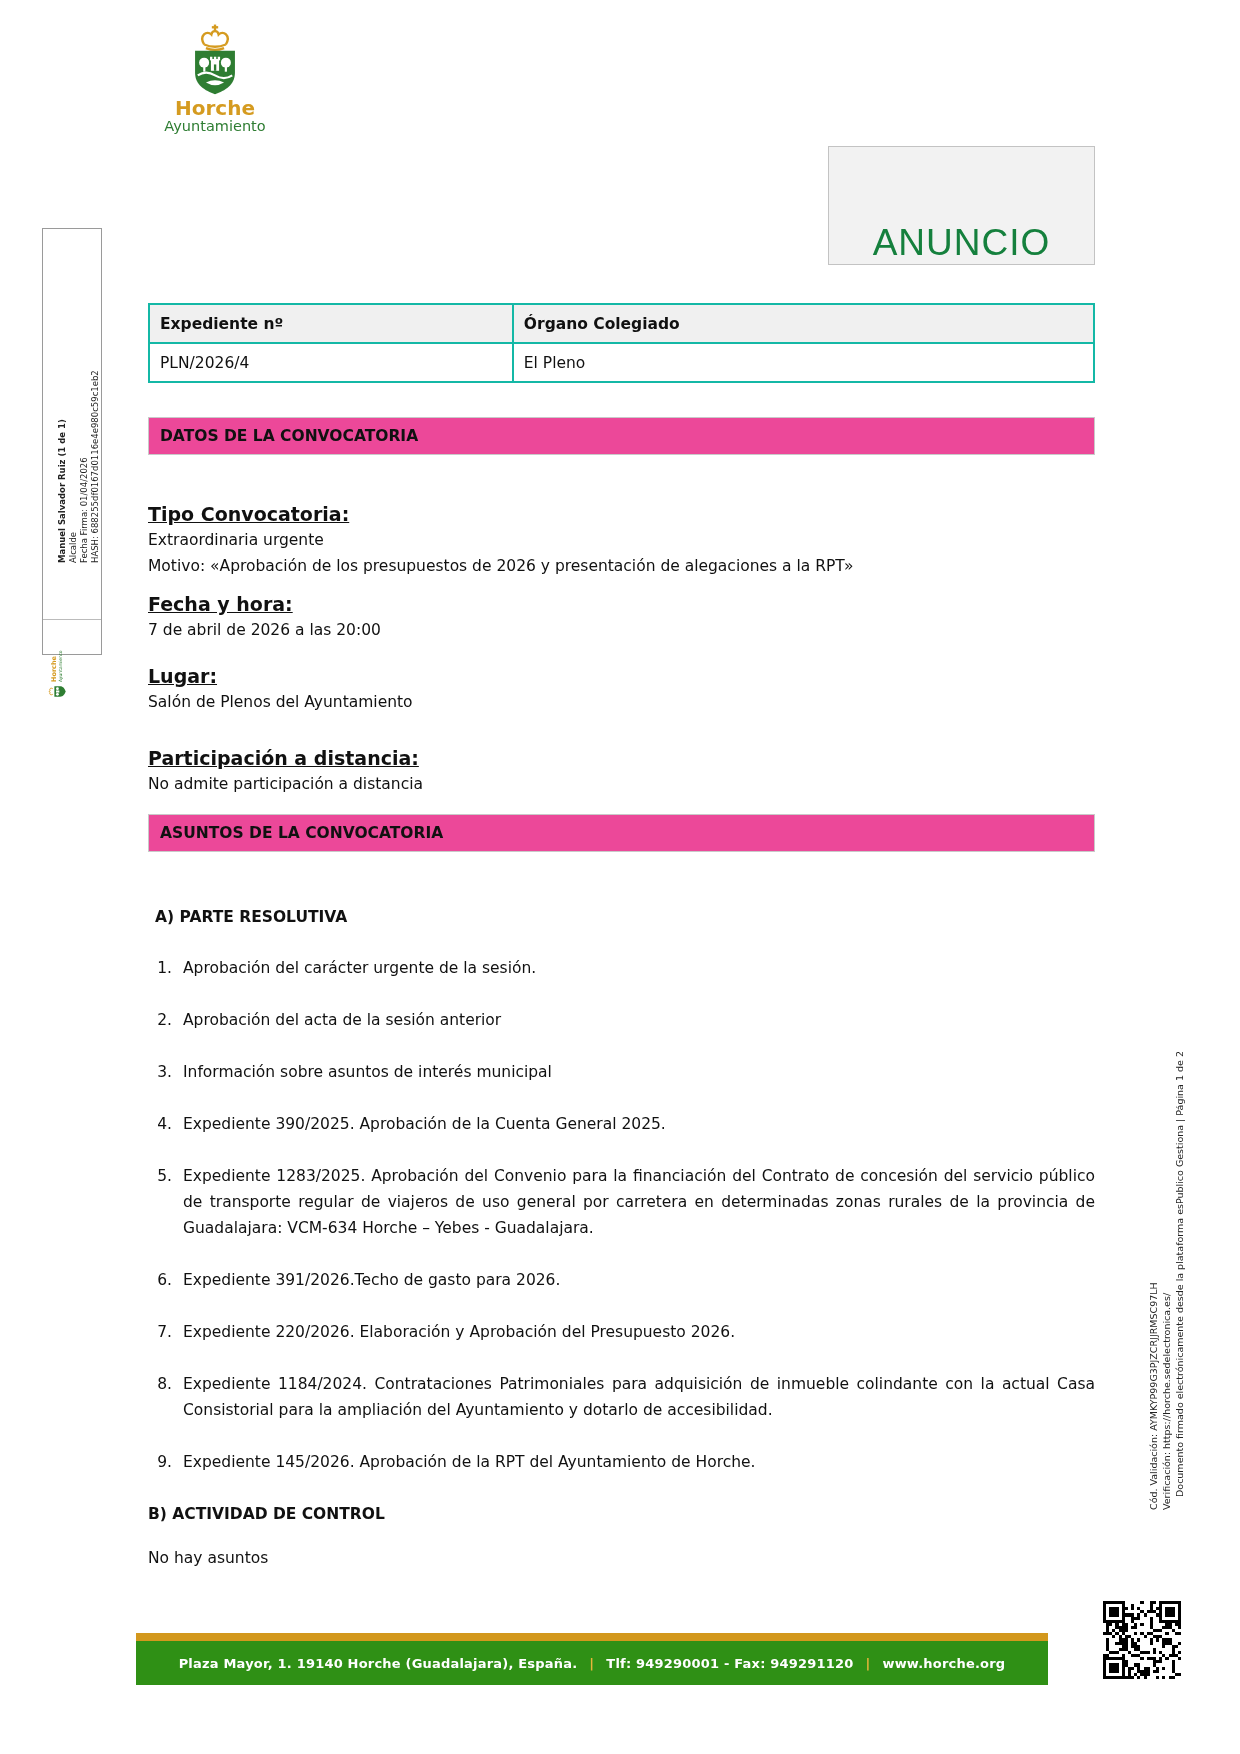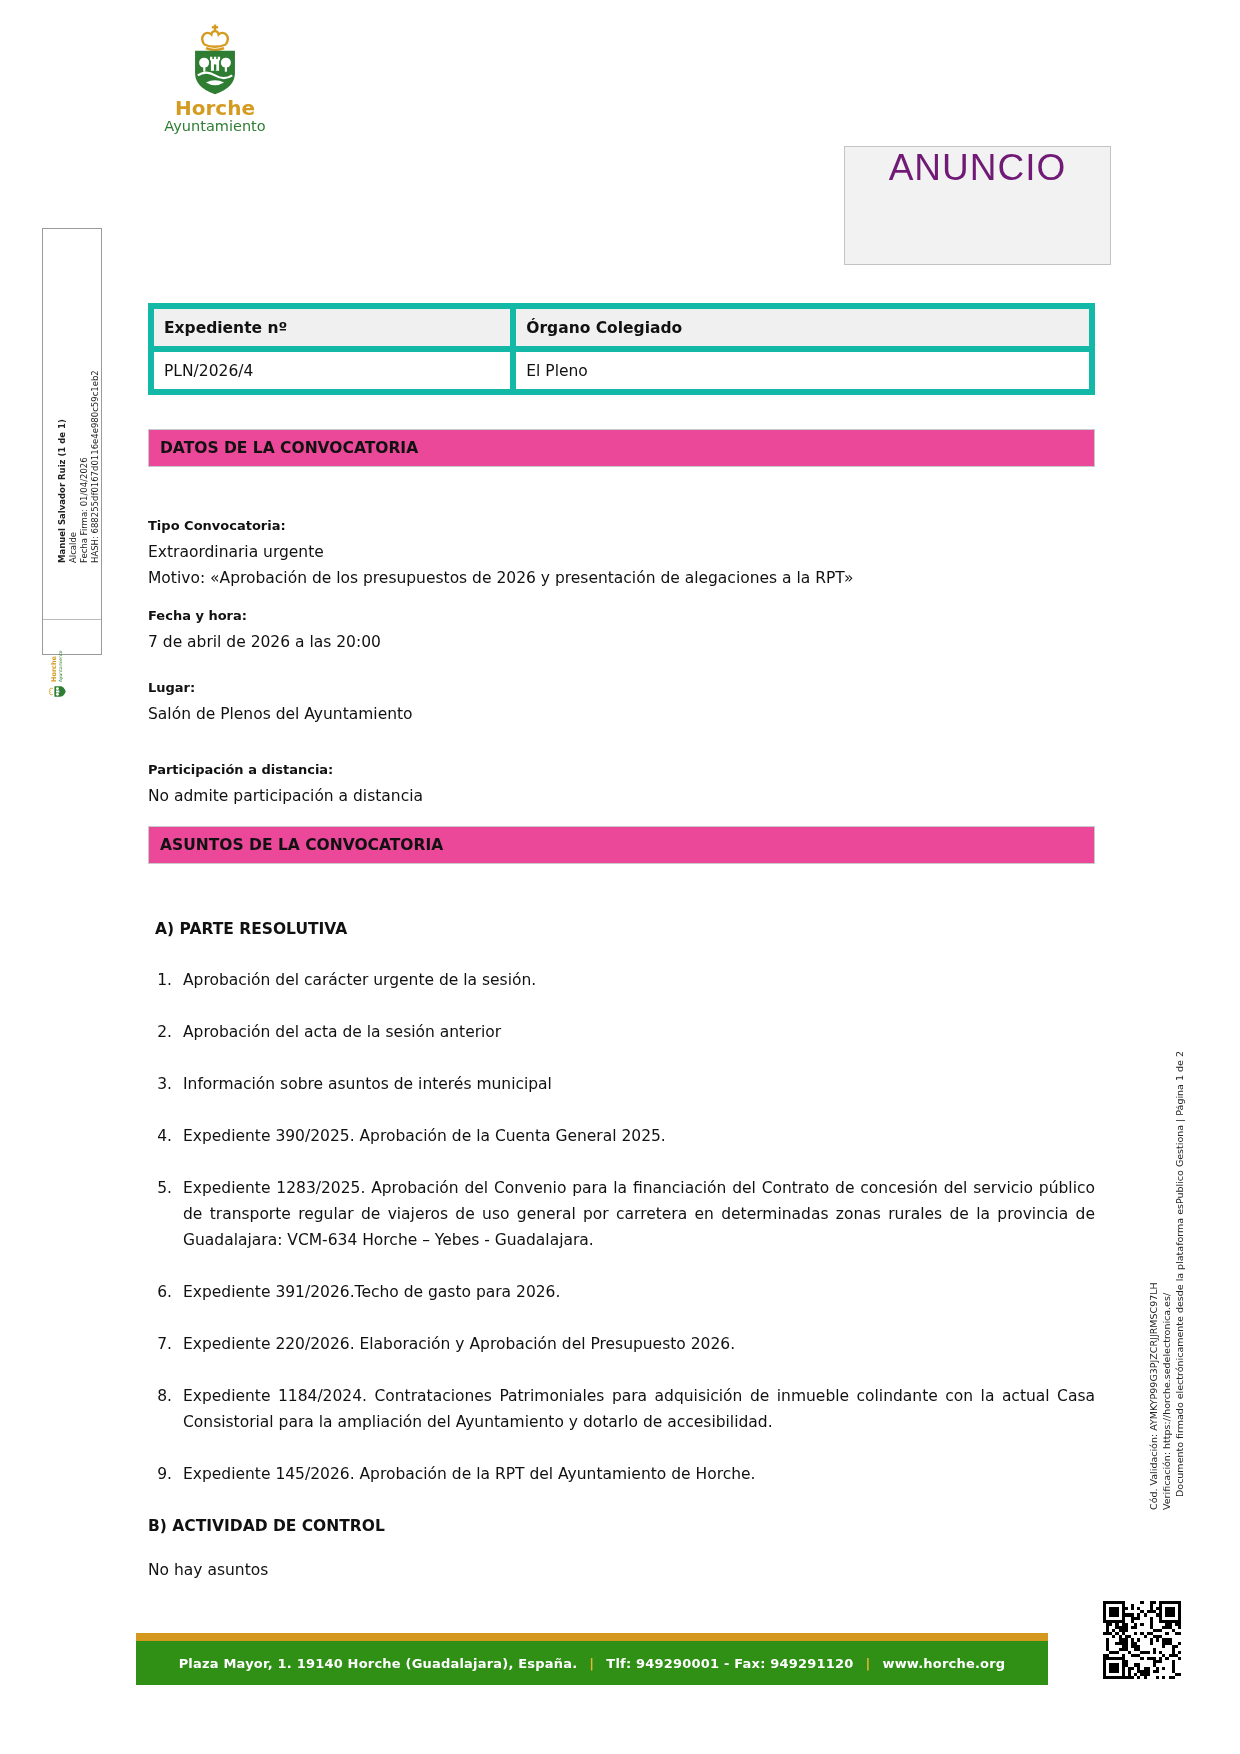--- a/index.html
+++ b/index.html
@@ -9,22 +9,22 @@
   }
   
   .logo-block{position:absolute;left:155px;top:22px;width:120px;text-align:center;}
   .logo-shield{display:block;margin:0 auto;}
   .logo-name{font-size:20px;font-weight:bold;color:#d59b20;line-height:20px;margin-top:2px;}
   .logo-sub{font-size:14.5px;color:#2e7d32;line-height:16px;}
   
   .anuncio-box{
     position:absolute;left:828px;top:146px;width:267px;height:119px;
     background:#f2f2f2;border:1px solid #c3c3c3;box-sizing:border-box;
-    display:flex;align-items:flex-start;justify-content:center;
-    font-family:"Liberation Sans",sans-serif;font-size:37px;color:#701a75;letter-spacing:1px;margin-left:16px;
+    display:flex;align-items:flex-end;justify-content:center;
+    font-family:"Liberation Sans",sans-serif;font-size:37px;color:#15803d;letter-spacing:1px;
   }
   
   .sig-box{position:absolute;left:42px;top:228px;width:60px;height:427px;
     border:1px solid #9a9a9a;box-sizing:border-box;background:#fff;}
   .sig-text{
     position:absolute;left:14px;top:334px;
     transform:rotate(-90deg);transform-origin:0 0;
     font-size:8.5px;line-height:11px;color:#222;white-space:nowrap;
   }
   .sig-text .b{font-weight:bold;}
@@ -32,30 +32,30 @@
   .sig-logo{
     position:absolute;left:4px;top:420px;width:50px;
     transform:rotate(-90deg);transform-origin:25px 25px;
     display:flex;align-items:center;gap:2px;
   }
   .sig-logo .t1{font-size:6.5px;font-weight:bold;color:#d59b20;line-height:7px;}
   .sig-logo .t2{font-size:4.5px;color:#2e7d32;line-height:5px;}
   
   .content{position:absolute;left:148px;top:0;width:947px;}
   table.exp-table{width:100%;border-collapse:collapse;margin-top:303px;font-size:15.5px;}
-  table.exp-table td{border:6px solid #14b8a6;padding:6px 10px;height:25px;}
+  table.exp-table td{border:2px solid #14b8a6;padding:6px 10px;height:25px;}
   table.exp-table tr.head td{background:#f0f0f0;font-weight:bold;}
   table.exp-table td.c1{width:38.5%;}
   .section-bar{
     margin-top:34px;background:#ec4899;border:1px solid #c9c9c9;box-sizing:border-box;
     font-weight:bold;font-size:15.5px;padding:8px 11px;line-height:20px;
   }
   .section-bar.asuntos{margin-top:17px;}
   .field{margin-top:0;}
-  .field .flabel{font-weight:bold;font-size:13px;line-height:26px;}
+  .field .flabel{font-weight:bold;font-size:19px;line-height:26px;text-decoration:underline;}
   .field .fline{font-size:15.5px;line-height:26px;}
   .field.f0{margin-top:46px;}
   .field.f1{margin-top:12px;}
   .field.f2{margin-top:20px;}
   .field.f3{margin-top:30px;}
   .part-title{margin-top:52px;font-weight:bold;font-size:15.5px;line-height:26px;margin-left:7px;}
   ol.asuntos-list{list-style:none;margin:25px 0 0 0;padding:0;}
   ol.asuntos-list li{display:flex;margin-bottom:26px;font-size:15.5px;line-height:26px;}
   ol.asuntos-list .num{width:24px;text-align:right;flex:none;}
   ol.asuntos-list .itxt{flex:1;margin-left:11px;text-align:justify;}

